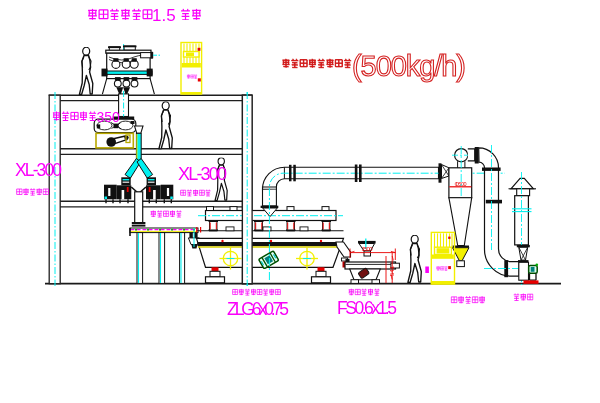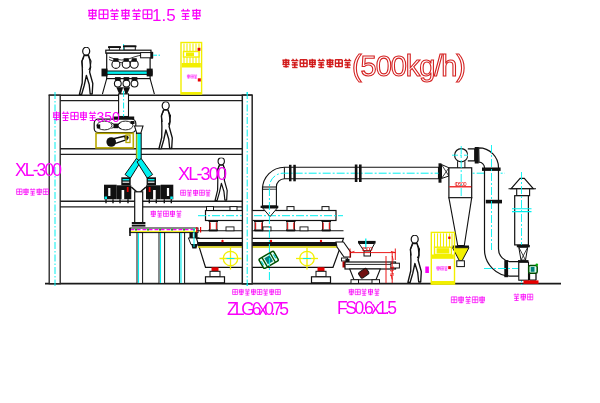--- a/index.html
+++ b/index.html
@@ -1,17 +1,17 @@
 <!DOCTYPE html>
 <html><head>
 <meta charset="utf-8">
 <style>
 html,body{margin:0;padding:0;background:#fff;}
 #wrap{position:relative;width:600px;height:403px;overflow:hidden;background:#fff;
-font-family:"Liberation Sans", sans-serif;border-radius:21px;}
+font-family:"Liberation Sans", sans-serif;}
 svg{position:absolute;left:0;top:0;}
 text{font-family:"Liberation Sans", sans-serif;}
 </style>
 </head>
 <body>
 <div id="wrap">
 <svg width="600" height="403" viewBox="0 0 600 403">
 <defs>
 <symbol id="cjka" viewBox="0 0 10 10">
 <path d="M1,1.5H9 M5,0V10 M1.5,4H8.5 M1,6.5H9 M2,9H8 M2,1.5V6.5 M8,1.5V6.5" stroke="currentColor" stroke-width="1.1" fill="none"></path>

